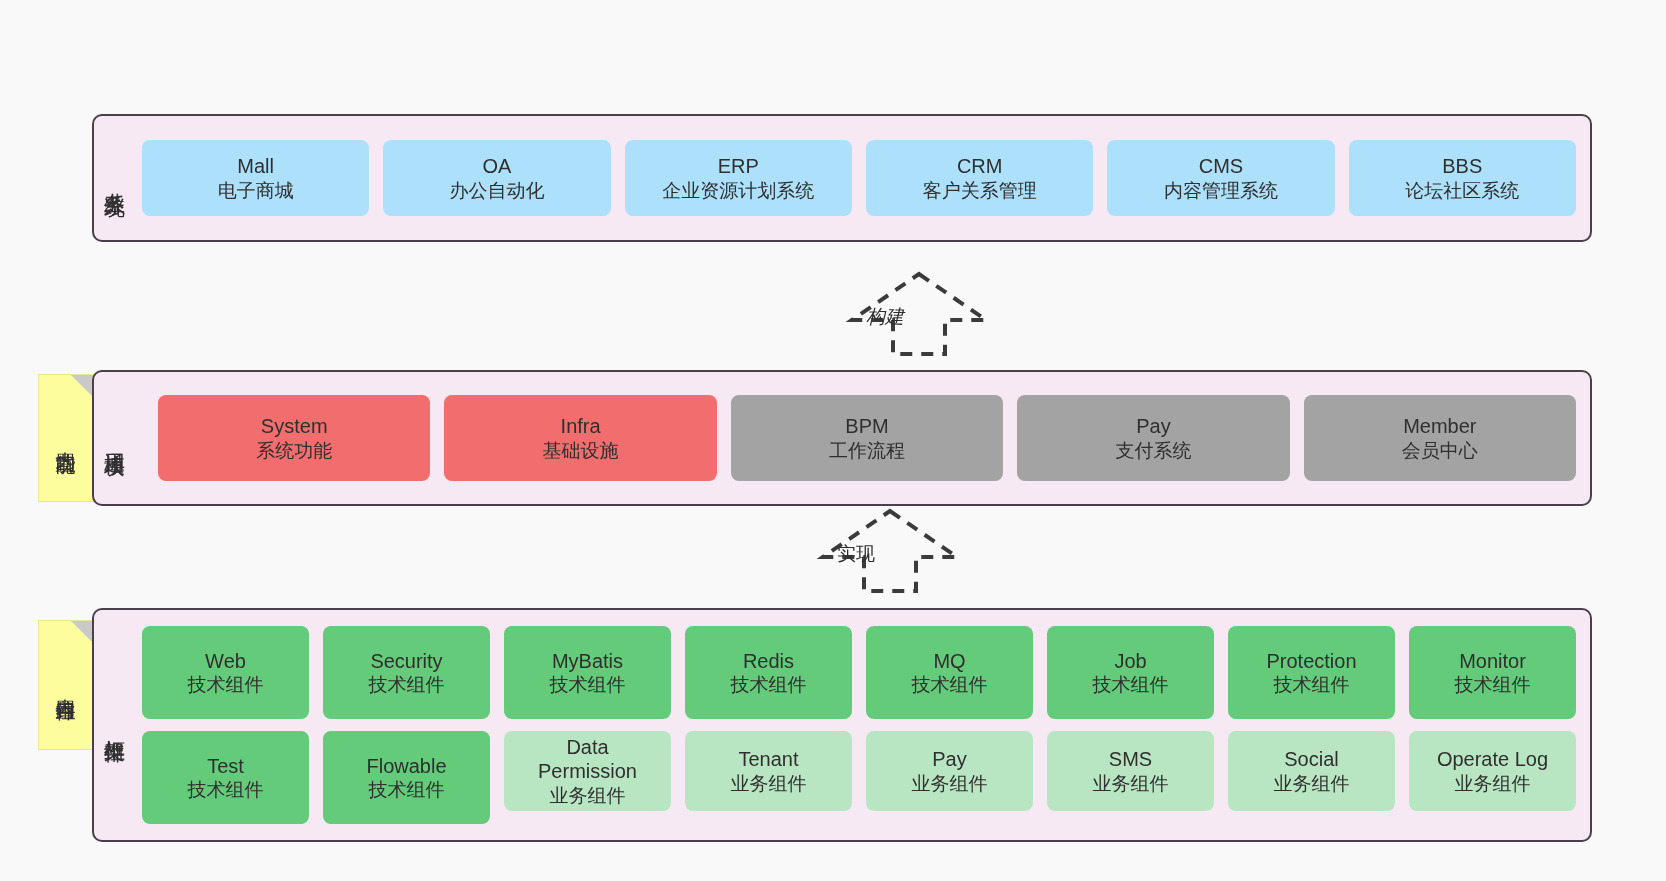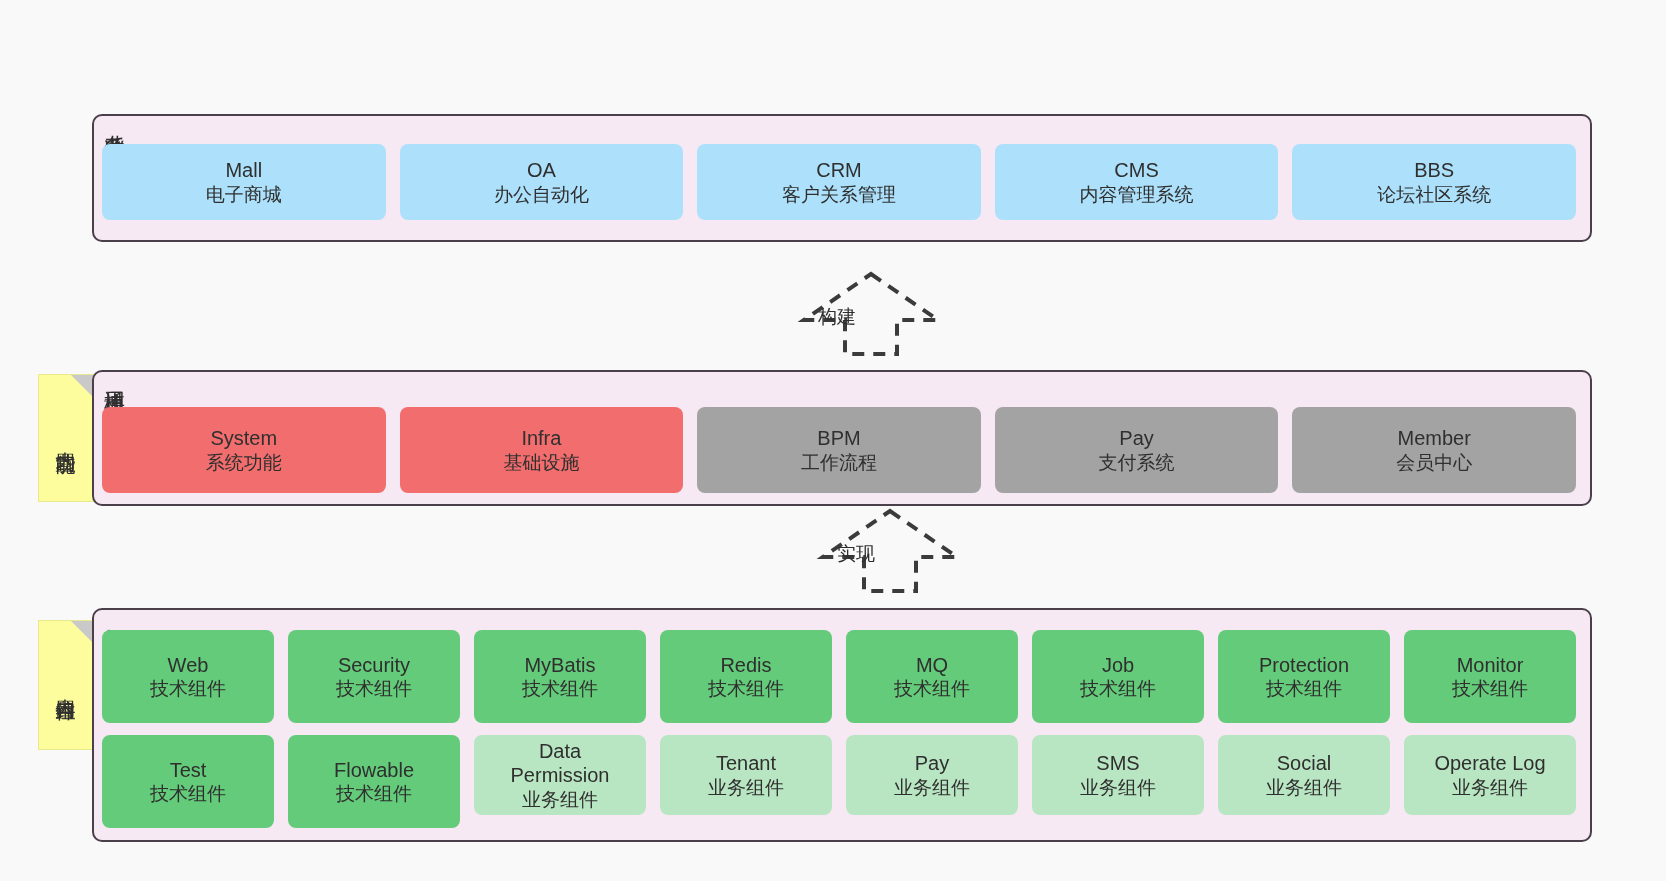--- a/index.html
+++ b/index.html
@@ -22,21 +22,21 @@
   }
 
   
   .layer {
     position: absolute;
     box-sizing: border-box;
     background: #f7e9f4;
     border: 2px solid #4a3f4a;
     border-radius: 10px;
     display: flex;
-    flex-direction: column;
+    flex-direction: row;
     align-items: stretch;
   }
   .layer-title {
     flex: 0 0 auto;
     width: 40px;
     display: flex;
     align-items: center;
     justify-content: center;
     font-size: 21px;
     line-height: 1.18;
@@ -136,36 +136,40 @@
       <div class="row">
         <div class="card biz">
           <span class="t1">Mall</span>
           <span class="t2">电子商城</span>
         </div>
         <div class="card biz">
           <span class="t1">OA</span>
           <span class="t2">办公自动化</span>
         </div>
         <div class="card biz">
+          <span class="t1">ERP</span>
+          <span class="t2">企业资源计划系统</span>
+        </div>
+        <div class="card biz">
           <span class="t1">CRM</span>
           <span class="t2">客户关系管理</span>
         </div>
         <div class="card biz">
           <span class="t1">CMS</span>
           <span class="t2">内容管理系统</span>
         </div>
         <div class="card biz">
           <span class="t1">BBS</span>
           <span class="t2">论坛社区系统</span>
         </div>
       </div>
     </div>
   </div>
 
-  <div class="connector" id="conn-build" style="left:796px; top:268px; width:150px; height:90px;">
+  <div class="connector" id="conn-build" style="left:844px; top:268px; width:150px; height:90px;font-style:italic;">
     <svg width="150" height="90" viewBox="0 0 150 90">
       <path d="M 75 6 L 142 52 L 101 52 L 101 86 L 49 86 L 49 52 L 8 52 Z" fill="none" stroke="#3b3b3b" stroke-width="4" stroke-dasharray="12,9" stroke-linejoin="miter"></path>
     </svg>
     <span class="conn-label" style="left:22px; top:36px;">构建</span>
   </div>
 
   <div class="note" id="note-module" style="left:38px; top:374px; height:128px;">
     <span class="fold"></span>
     <span>内置功能</span>
   </div>

